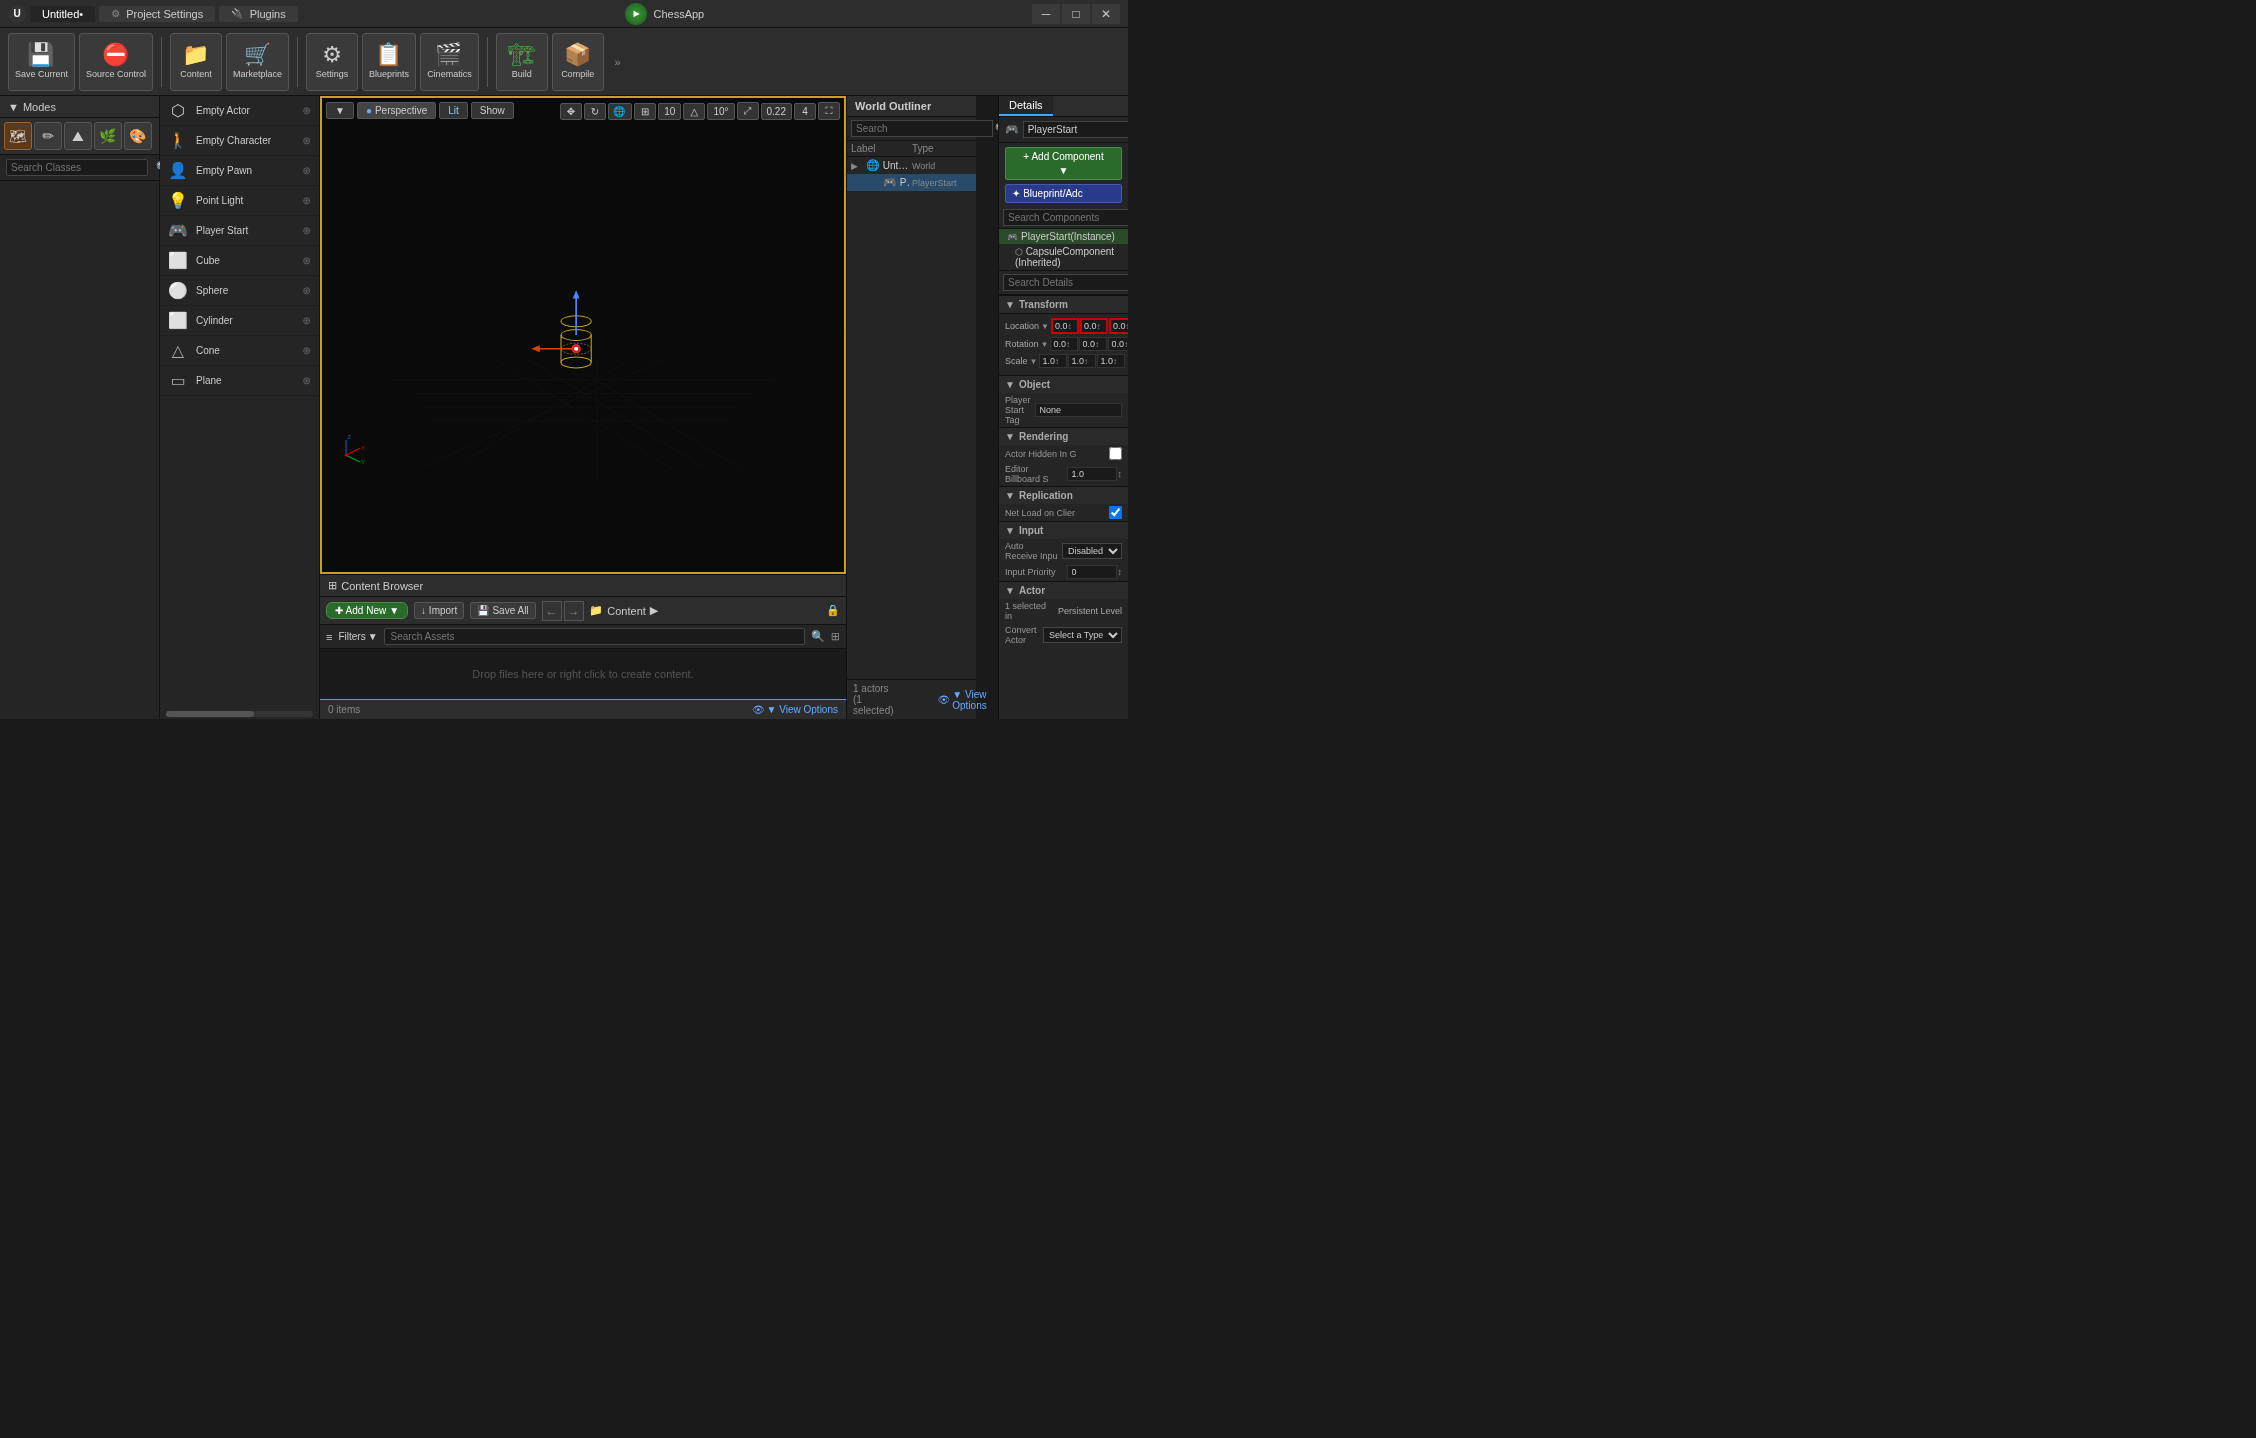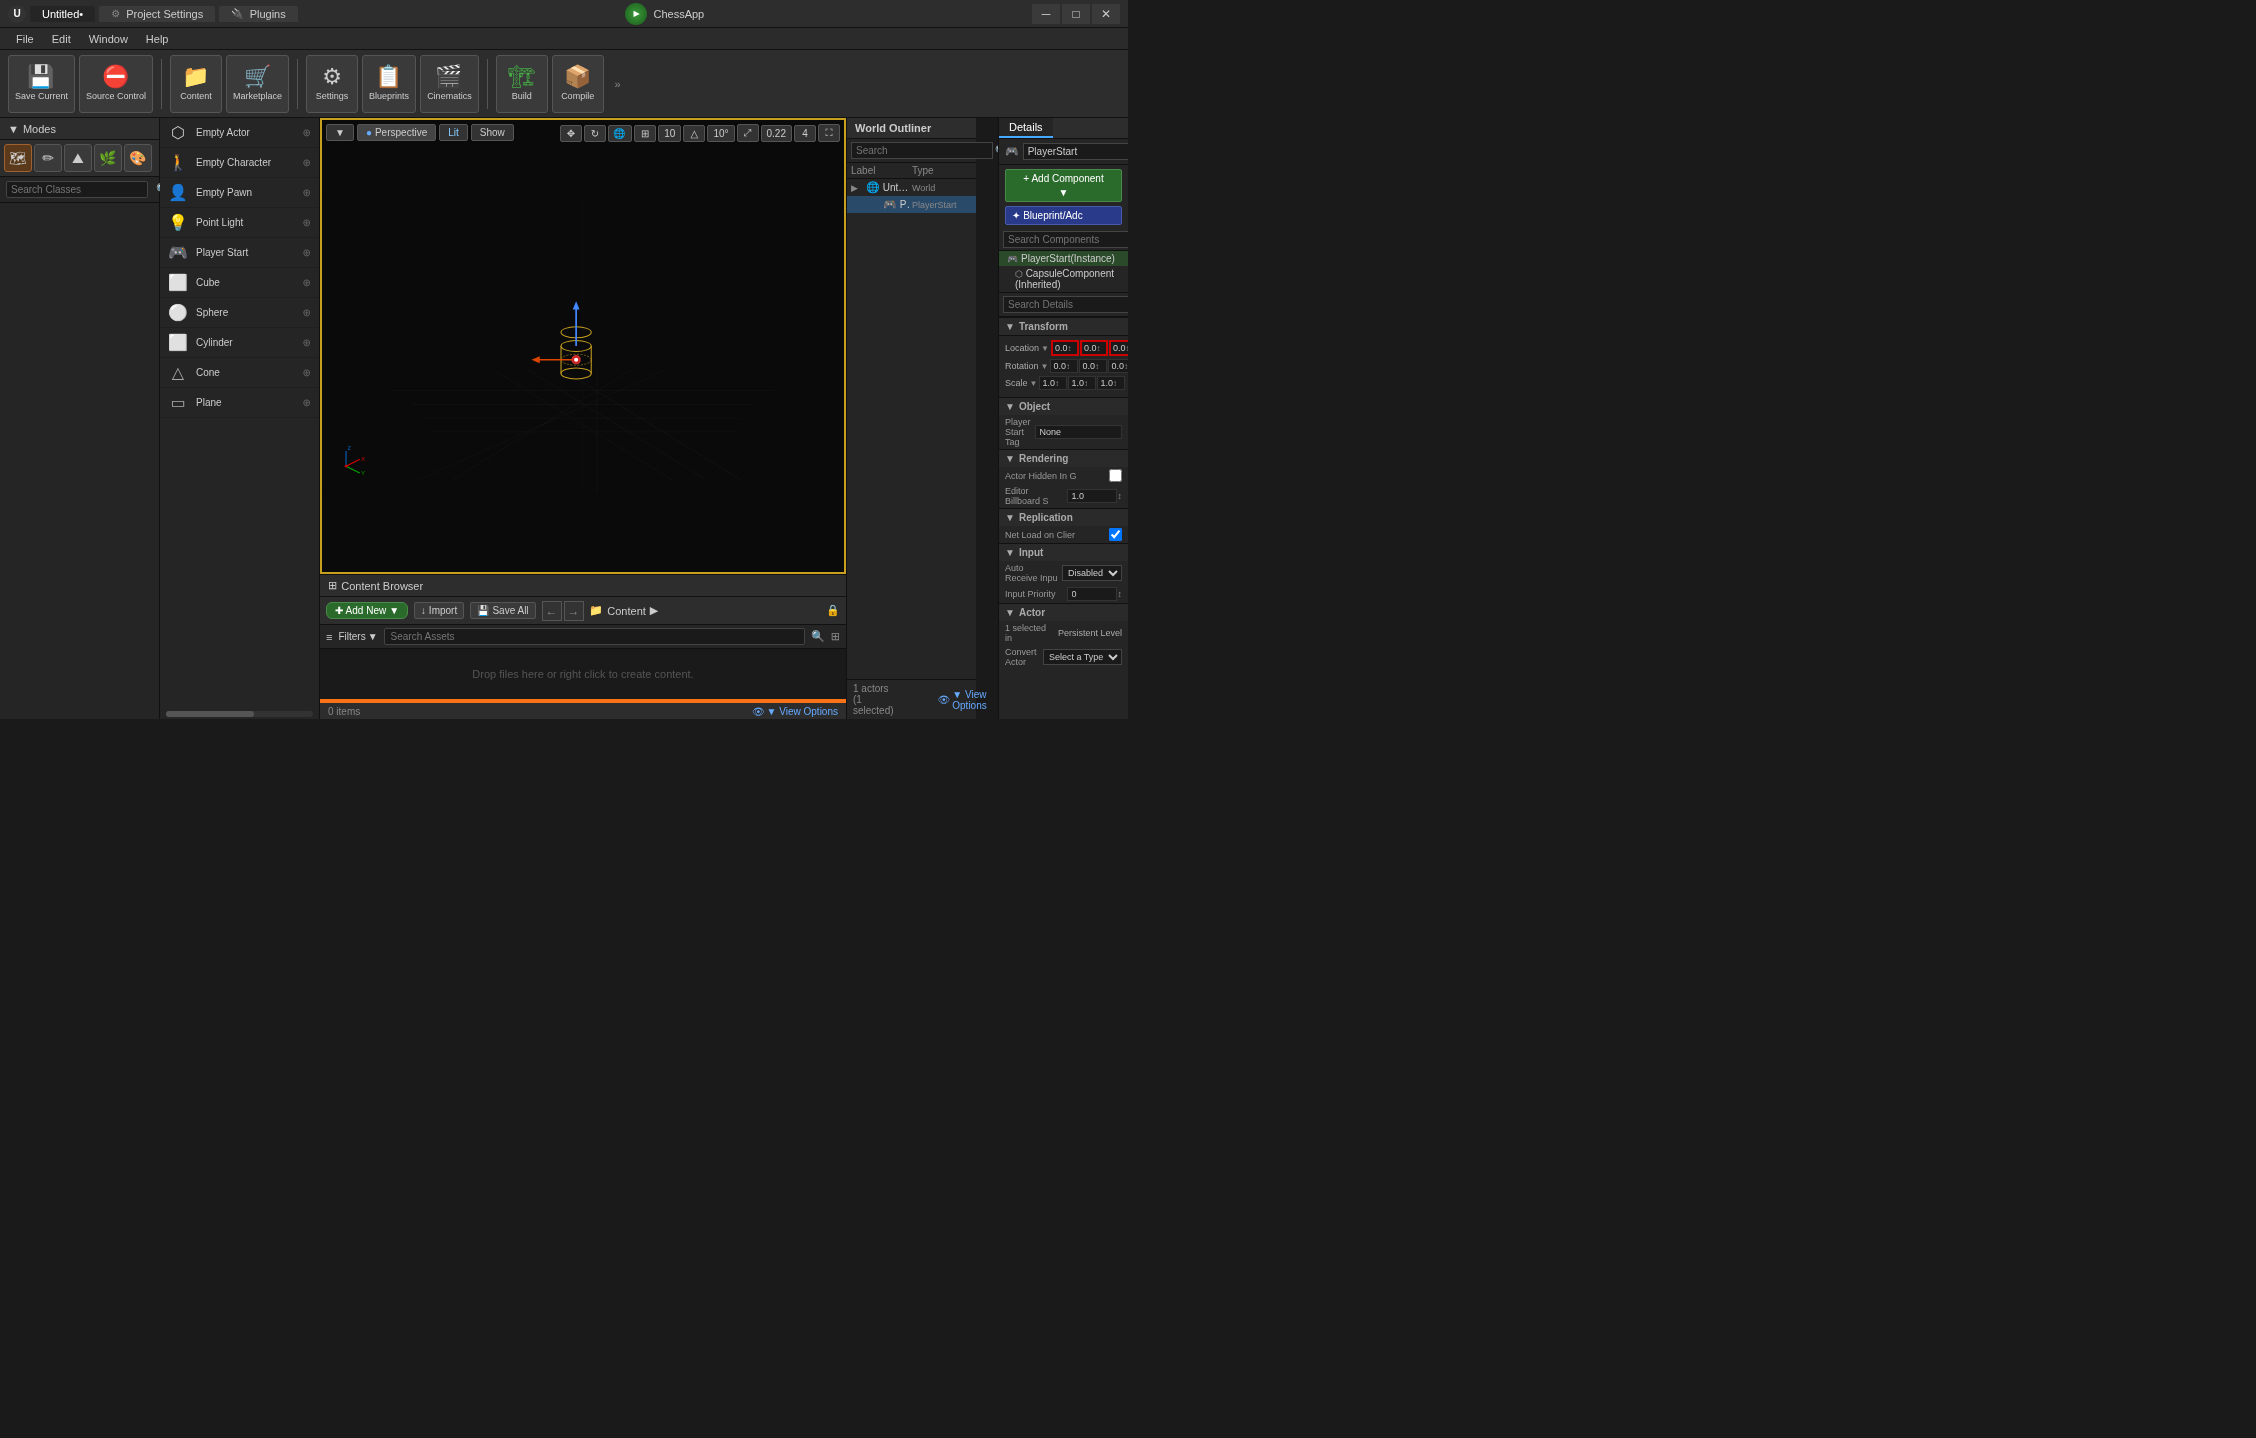--- a/index.html
+++ b/index.html
@@ -651,21 +651,21 @@
       font-size: 10px;
       border-radius: 2px;
     }
     .cb-bottom {
       height: 20px;
       background: #2d2d2d;
       display: flex;
       align-items: center;
       padding: 0 8px;
       justify-content: space-between;
-      border-top: 4px solid #f97316;
+      border-top: 1px solid #f97316;
       font-size: 10px;
       color: #888;
     }
 
     
     .viewport-svg {
       position: absolute;
       top: 0; left: 0;
       width: 100%;
       height: 100%;
@@ -728,26 +728,20 @@
       <div class="app-icon">▶</div>
       <span>ChessApp</span>
     </div>
     <div class="title-bar-controls">
       <button class="title-btn">─</button>
       <button class="title-btn">□</button>
       <button class="title-btn close">✕</button>
     </div>
   </div>
 
-  <div class="menu-bar">
-    <span class="menu-item">File</span>
-    <span class="menu-item">Edit</span>
-    <span class="menu-item">Window</span>
-    <span class="menu-item">Help</span>
-  </div>
 
   <div class="main-toolbar">
     <div class="toolbar-btn">
       <span class="toolbar-icon toolbar-icon-blue">💾</span>
       <span>Save Current</span>
     </div>
     <div class="toolbar-btn">
       <span class="toolbar-icon toolbar-icon-red">⛔</span>
       <span>Source Control</span>
     </div>

